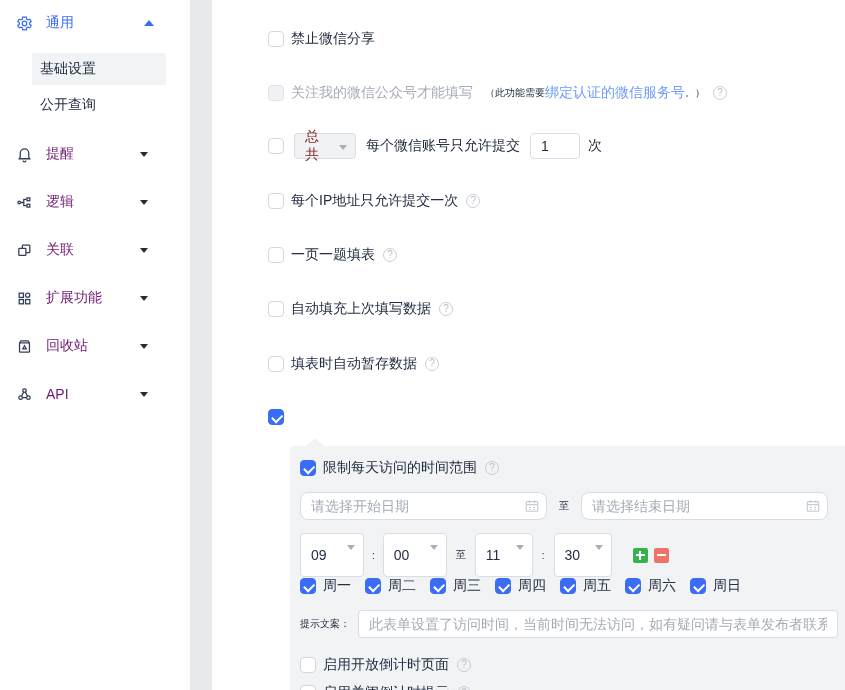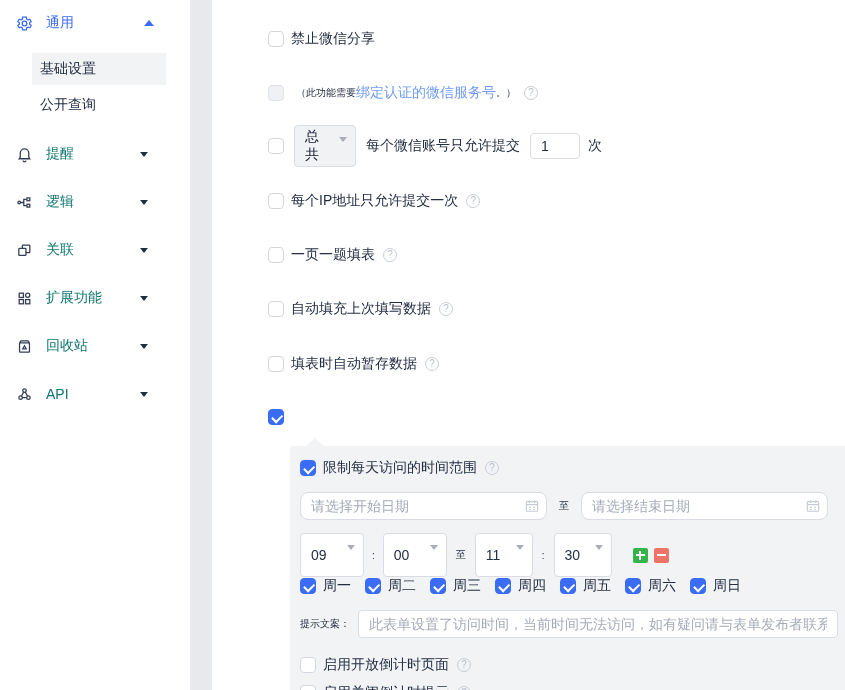--- a/index.html
+++ b/index.html
@@ -14,41 +14,41 @@
   .side-group { position:absolute; left:16px; right:12px; top:10px; height:26px; display:flex; align-items:center; cursor:pointer; }
   .side-group .g-icon { width:17px; height:17px; color:#3b6cf5; flex:none; }
   .side-group .g-label { margin-left:13px; font-size:14px; color:#3b6cf5; }
   .tri-up { margin-left:auto; width:0; height:0; border-left:5px solid transparent; border-right:5px solid transparent; border-bottom:6px solid #3b6cf5; }
 
   .side-sub { position:absolute; left:32px; right:0; height:32px; display:flex; align-items:center; padding-left:8px; font-size:14px; color:#242e42; cursor:pointer; }
   .side-sub.active { background:#f1f3f5; }
 
   .side-item { position:absolute; left:16px; right:0; height:24px; display:flex; align-items:center; cursor:pointer; }
   .side-item .s-icon { width:17px; height:17px; color:#333e55; flex:none; }
-  .side-item .s-label { margin-left:13px; font-size:14px; color:#0f766e; }
+  .side-item .s-label { margin-left:13px; font-size:14px; color:#701a75; }
   .tri-down { margin-left:auto; margin-right:18px; width:0; height:0; border-left:4.5px solid transparent; border-right:4.5px solid transparent; border-top:5.5px solid #242e42; }
 
   
   .row { position:absolute; display:flex; align-items:center; }
   .cb { width:16px; height:16px; border:1px solid #d3d7dd; border-radius:4px; background:#fff; position:relative; flex:none; cursor:pointer; }
   .cb.checked { background:#3b6cf5; border-color:#3b6cf5; }
   .cb.checked::after { content:""; position:absolute; left:3px; top:3.5px; width:8px; height:4.5px; border-left:2px solid #fff; border-bottom:2px solid #fff; transform:rotate(-45deg); }
   .cb.disabled { background:#f0f1f4; border-color:#e0e2e7; cursor:default; }
 
   .lbl { font-size:14px; color:#242e42; margin-left:7px; white-space:nowrap; }
   .lbl.muted { color:#a6acb8; }
   .plain { font-size:10px; color:#242e42; white-space:nowrap; }
   .link { font-size:14px; color:#6f9bf7; cursor:pointer; text-decoration:none; }
 
   .help { width:14px; height:14px; border:1px solid #c9ced6; border-radius:50%; color:#b9bfc9; font-size:10px; line-height:12px; text-align:center; margin-left:8px; flex:none; cursor:pointer; }
   .help::after { content:"?"; }
 
   .sel { height:44px; background:#fff; border:1px solid #d9dde3; border-radius:4px; display:flex; align-items:center; padding:0 24px 0 10px; position:relative; font-size:14px; color:#242e42; cursor:pointer; }
   .sel .caret { position:absolute; right:8px; top:11px; width:0; height:0; border-left:4px solid transparent; border-right:4px solid transparent; border-top:5px solid #a9aeb8; }
-  .sel.disabled { background:#f1f2f4; color:#0f172a; cursor:default; height:42px; }
+  .sel.disabled { background:#f1f2f4; color:#7f1d1d; cursor:default; height:26px; }
 
   input[type="text"] { font-family:inherit; font-size:14px; color:#242e42; border:1px solid #d9dde3; border-radius:4px; background:#fff; outline:none; }
   input::placeholder { color:#a5acb8; }
   .num-input { width:50px; height:26px; background:#f1f2f4; color:#6a7280; padding:0 10px; }
 
   .datebox { position:relative; }
   .datebox input { width:247px; height:28px; padding:0 30px 1px 10px;border-radius:8px; }
   .cal-icon { position:absolute; right:8px; top:7px; width:14px; height:14px; color:#c6ccd4; pointer-events:none; }
 
   
@@ -167,20 +167,21 @@
 
   <div class="divider-strip"></div>
 
   <div class="row" style="left:268px; top:30px;">
     <span class="cb"></span>
     <span class="lbl">禁止微信分享</span>
   </div>
 
   <div class="row" style="left:268px; top:84px;">
     <span class="cb disabled"></span>
+    <span class="lbl muted">关注我的微信公众号才能填写</span>
     <span class="plain" style="margin-left:12px;">（此功能需要</span>
     <a class="link">绑定认证的微信服务号</a>
     <span class="plain">。）</span>
     <span class="help"></span>
   </div>
 
   <div class="row" style="left:268px; top:132px; height:28px;">
     <span class="cb"></span>
     <span class="sel disabled" style="margin-left:10px; width:62px;">
       <span>总共</span>

